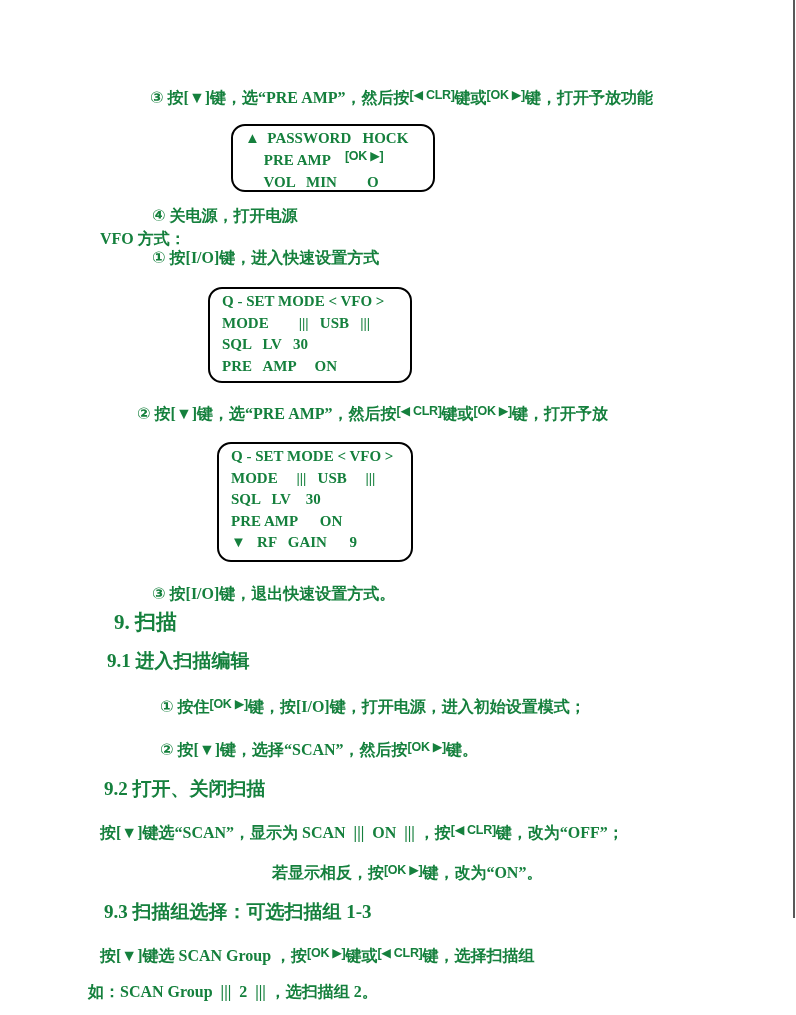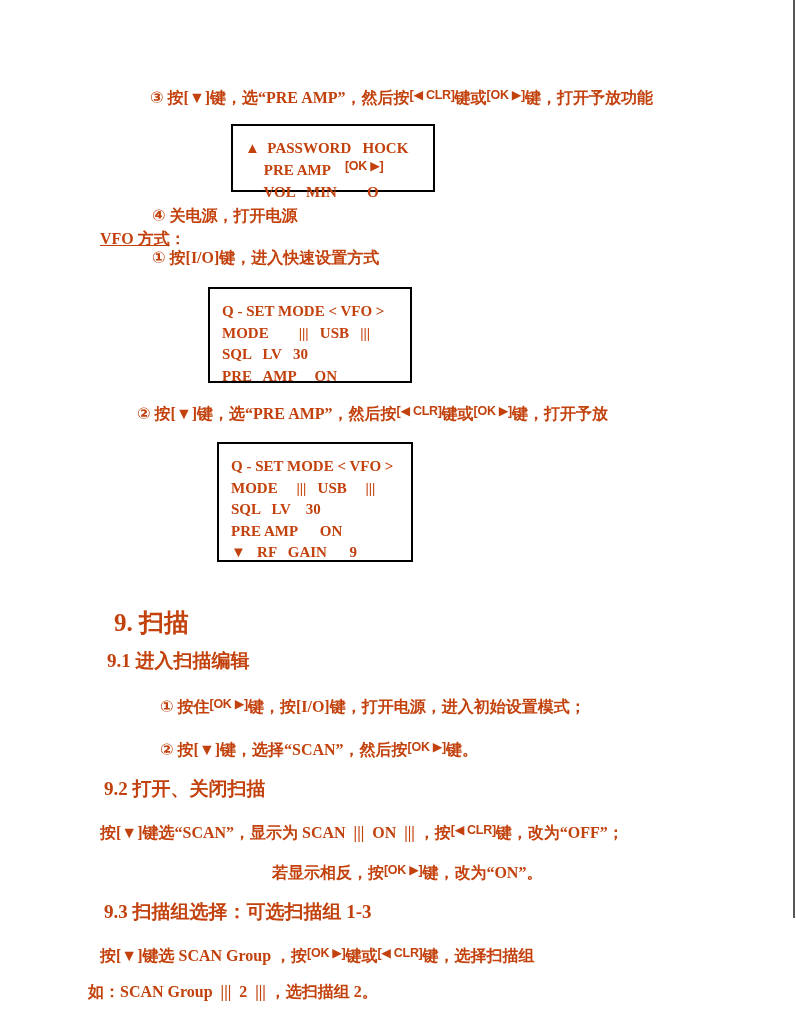--- a/index.html
+++ b/index.html
@@ -1,32 +1,32 @@
 <!DOCTYPE html>
 <html><head>
 <meta charset="utf-8">
 <style>
   html,body{margin:0;padding:0;background:#fff;}
   .page{
     position:relative;width:796px;height:1015px;background:#ffffff;
     font-family:"Liberation Serif","DejaVu Sans",serif;
-    font-weight:bold;color:#c2410c;overflow:hidden;
+    font-weight:bold;color:#15803d;overflow:hidden;
   }
   .p{position:absolute;white-space:pre;font-size:16px;line-height:23px;}
   .h{font-size:19px;}
-  .h0{font-size:25px;}
+  .h0{font-size:21px;}
   .key{
     font-family:"Liberation Sans","DejaVu Sans",sans-serif;
     font-weight:bold;font-size:12.5px;letter-spacing:-0.3px;
     position:relative;top:-4.5px;
   }
-  .u{text-decoration:underline;}
+  .u{}
   .lcd{position:absolute;border:2px solid #000;background:#fff;box-sizing:border-box;}
   .lcd-line{white-space:pre;font-size:15px;line-height:21.5px;padding-left:12px;}
-  .lcd-pad{padding-top:12px;}
+  .lcd-pad{padding-top:2px;border-radius:14px;}
   .edge-line{position:absolute;background:#595959;}
 </style>
 </head>
 <body>
 
 <div class="page">
 
   <div class="p" style="left:150px;top:86px;"><span>③ 按[▼]键，选“PRE AMP”，然后按</span><span class="key">[◀ CLR]</span><span>键或</span><span class="key">[OK ▶]</span><span>键，打开予放功能</span></div>
 
   <div class="lcd lcd-pad" style="left:231px;top:124px;width:204px;height:68px;">
@@ -51,20 +51,21 @@
   <div class="p" style="left:137px;top:402px;"><span>② 按[▼]键，选“PRE AMP”，然后按</span><span class="key">[◀ CLR]</span><span>键或</span><span class="key">[OK ▶]</span><span>键，打开予放</span></div>
 
   <div class="lcd lcd-pad" style="left:217px;top:442px;width:196px;height:120px;">
     <div class="lcd-line"><span>Q - SET MODE &lt; VFO &gt;</span></div>
     <div class="lcd-line"><span>MODE     |||   USB     |||</span></div>
     <div class="lcd-line"><span>SQL   LV    30</span></div>
     <div class="lcd-line"><span>PRE AMP      ON</span></div>
     <div class="lcd-line"><span>▼   RF   GAIN      9</span></div>
   </div>
 
+  <div class="p" style="left:152px;top:582px;"><span>③ 按[I/O]键，退出快速设置方式。</span></div>
 
   <div class="p h0" style="left:114px;top:611px;"><span>9. 扫描</span></div>
 
   <div class="p h" style="left:107px;top:649px;"><span>9.1 进入扫描编辑</span></div>
 
   <div class="p" style="left:160px;top:695px;"><span>① 按住</span><span class="key">[OK ▶]</span><span>键，按[I/O]键，打开电源，进入初始设置模式；</span></div>
 
   <div class="p" style="left:160px;top:738px;"><span>② 按[▼]键，选择“SCAN”，然后按</span><span class="key">[OK ▶]</span><span>键。</span></div>
 
   <div class="p h" style="left:104px;top:777px;"><span>9.2 打开、关闭扫描</span></div>

